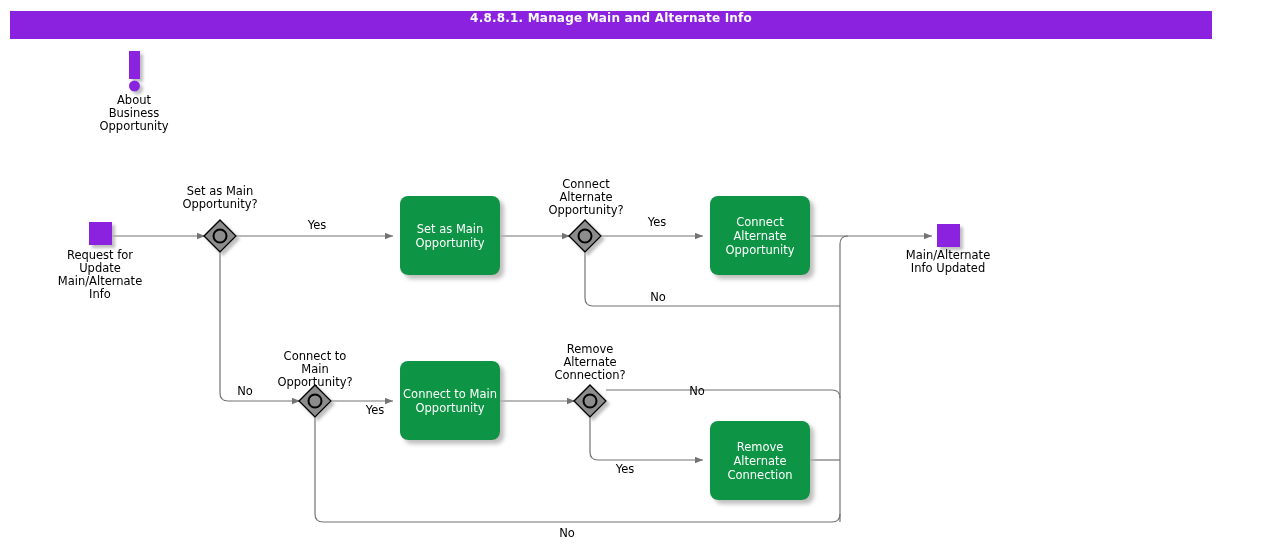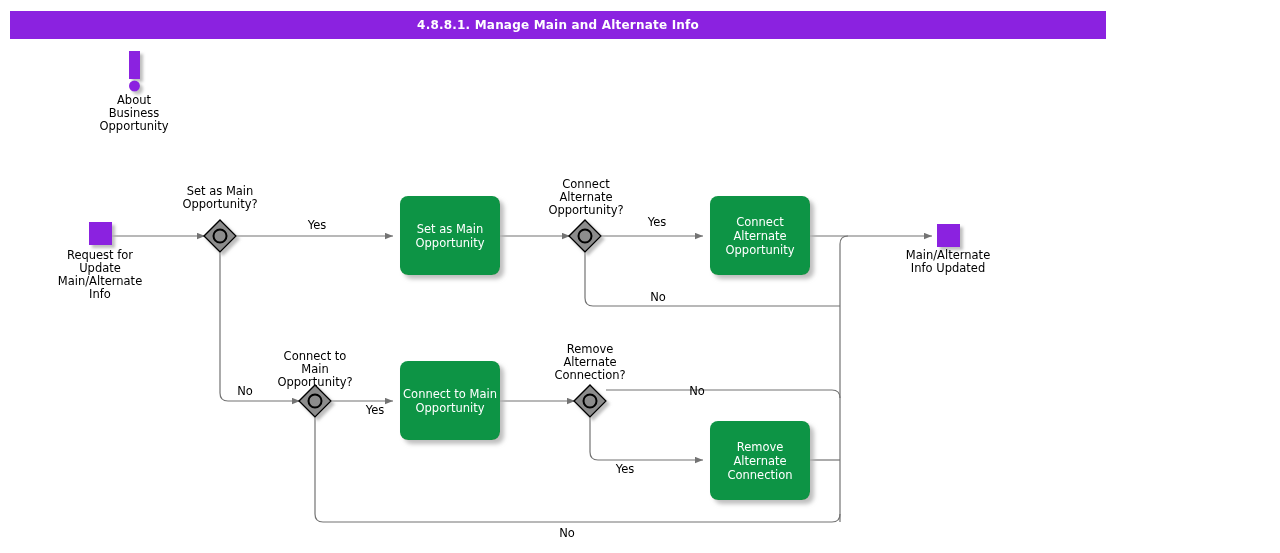--- a/index.html
+++ b/index.html
@@ -17,25 +17,24 @@
     position: relative;
     width: 1280px;
     height: 553px;
     background: #ffffff;
   }
   
   .titlebar {
     position: absolute;
     left: 10px;
     top: 11px;
-    width: 1096px;
+    width: 1202px;
     height: 28px;
     background: #8B22E0;
     display: flex;
-    align-items: center;
     justify-content: center;
   }
   .titlebar .title-text {
     color: #ffffff;
     font-family: "DejaVu Sans", sans-serif;
     font-size: 12px;
     font-weight: bold;
     letter-spacing: 0.2px;
     white-space: nowrap;
   }

